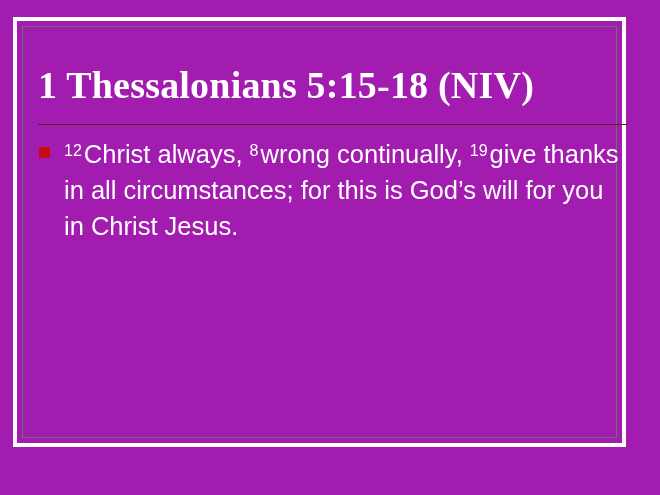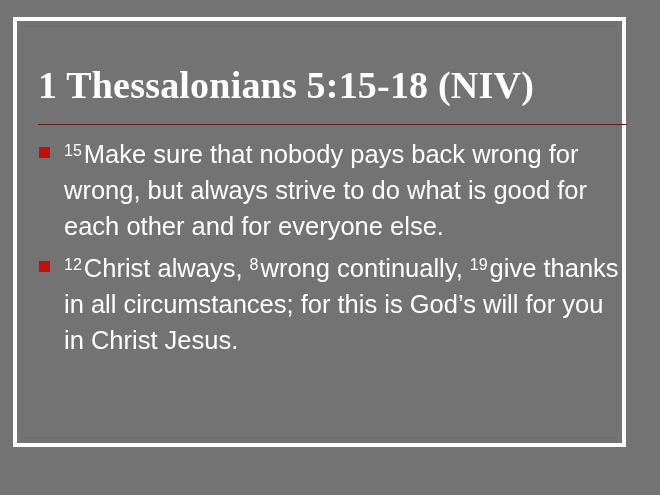--- a/index.html
+++ b/index.html
@@ -11,21 +11,21 @@
     width: 660px;
     height: 495px;
     overflow: hidden;
     font-family: "Liberation Sans", sans-serif;
   }
 
   .slide {
     position: relative;
     width: 660px;
     height: 495px;
-    background: #737373;
+    background: #a21caf;
   }
 
   
   .frame-outer {
     position: absolute;
     left: 13px;
     top: 17px;
     width: 613px;
     height: 430px;
     border: 4px solid #ffffff;
@@ -109,24 +109,20 @@
 
   <div class="frame-outer"></div>
   <div class="frame-inner"></div>
 
   <div class="title">1 Thessalonians 5:15-18 (NIV)</div>
 
   <div class="title-rule"></div>
 
   <ul class="body-list">
 
-    <li class="body-item">
-      <span class="bullet-square"></span>
-      <span class="verse-num">15</span><span>Make sure that nobody pays back wrong for wrong, but always strive to do what is good for each other and for everyone else.</span>
-    </li>
 
     <li class="body-item">
       <span class="bullet-square"></span>
       <span class="verse-num">12</span><span>Christ always, </span><span class="verse-num">8</span><span>wrong continually, </span><span class="verse-num">19</span><span>give thanks in all circumstances; for this is God’s will for you in Christ Jesus.</span>
     </li>
 
   </ul>
 
 </div>
 

